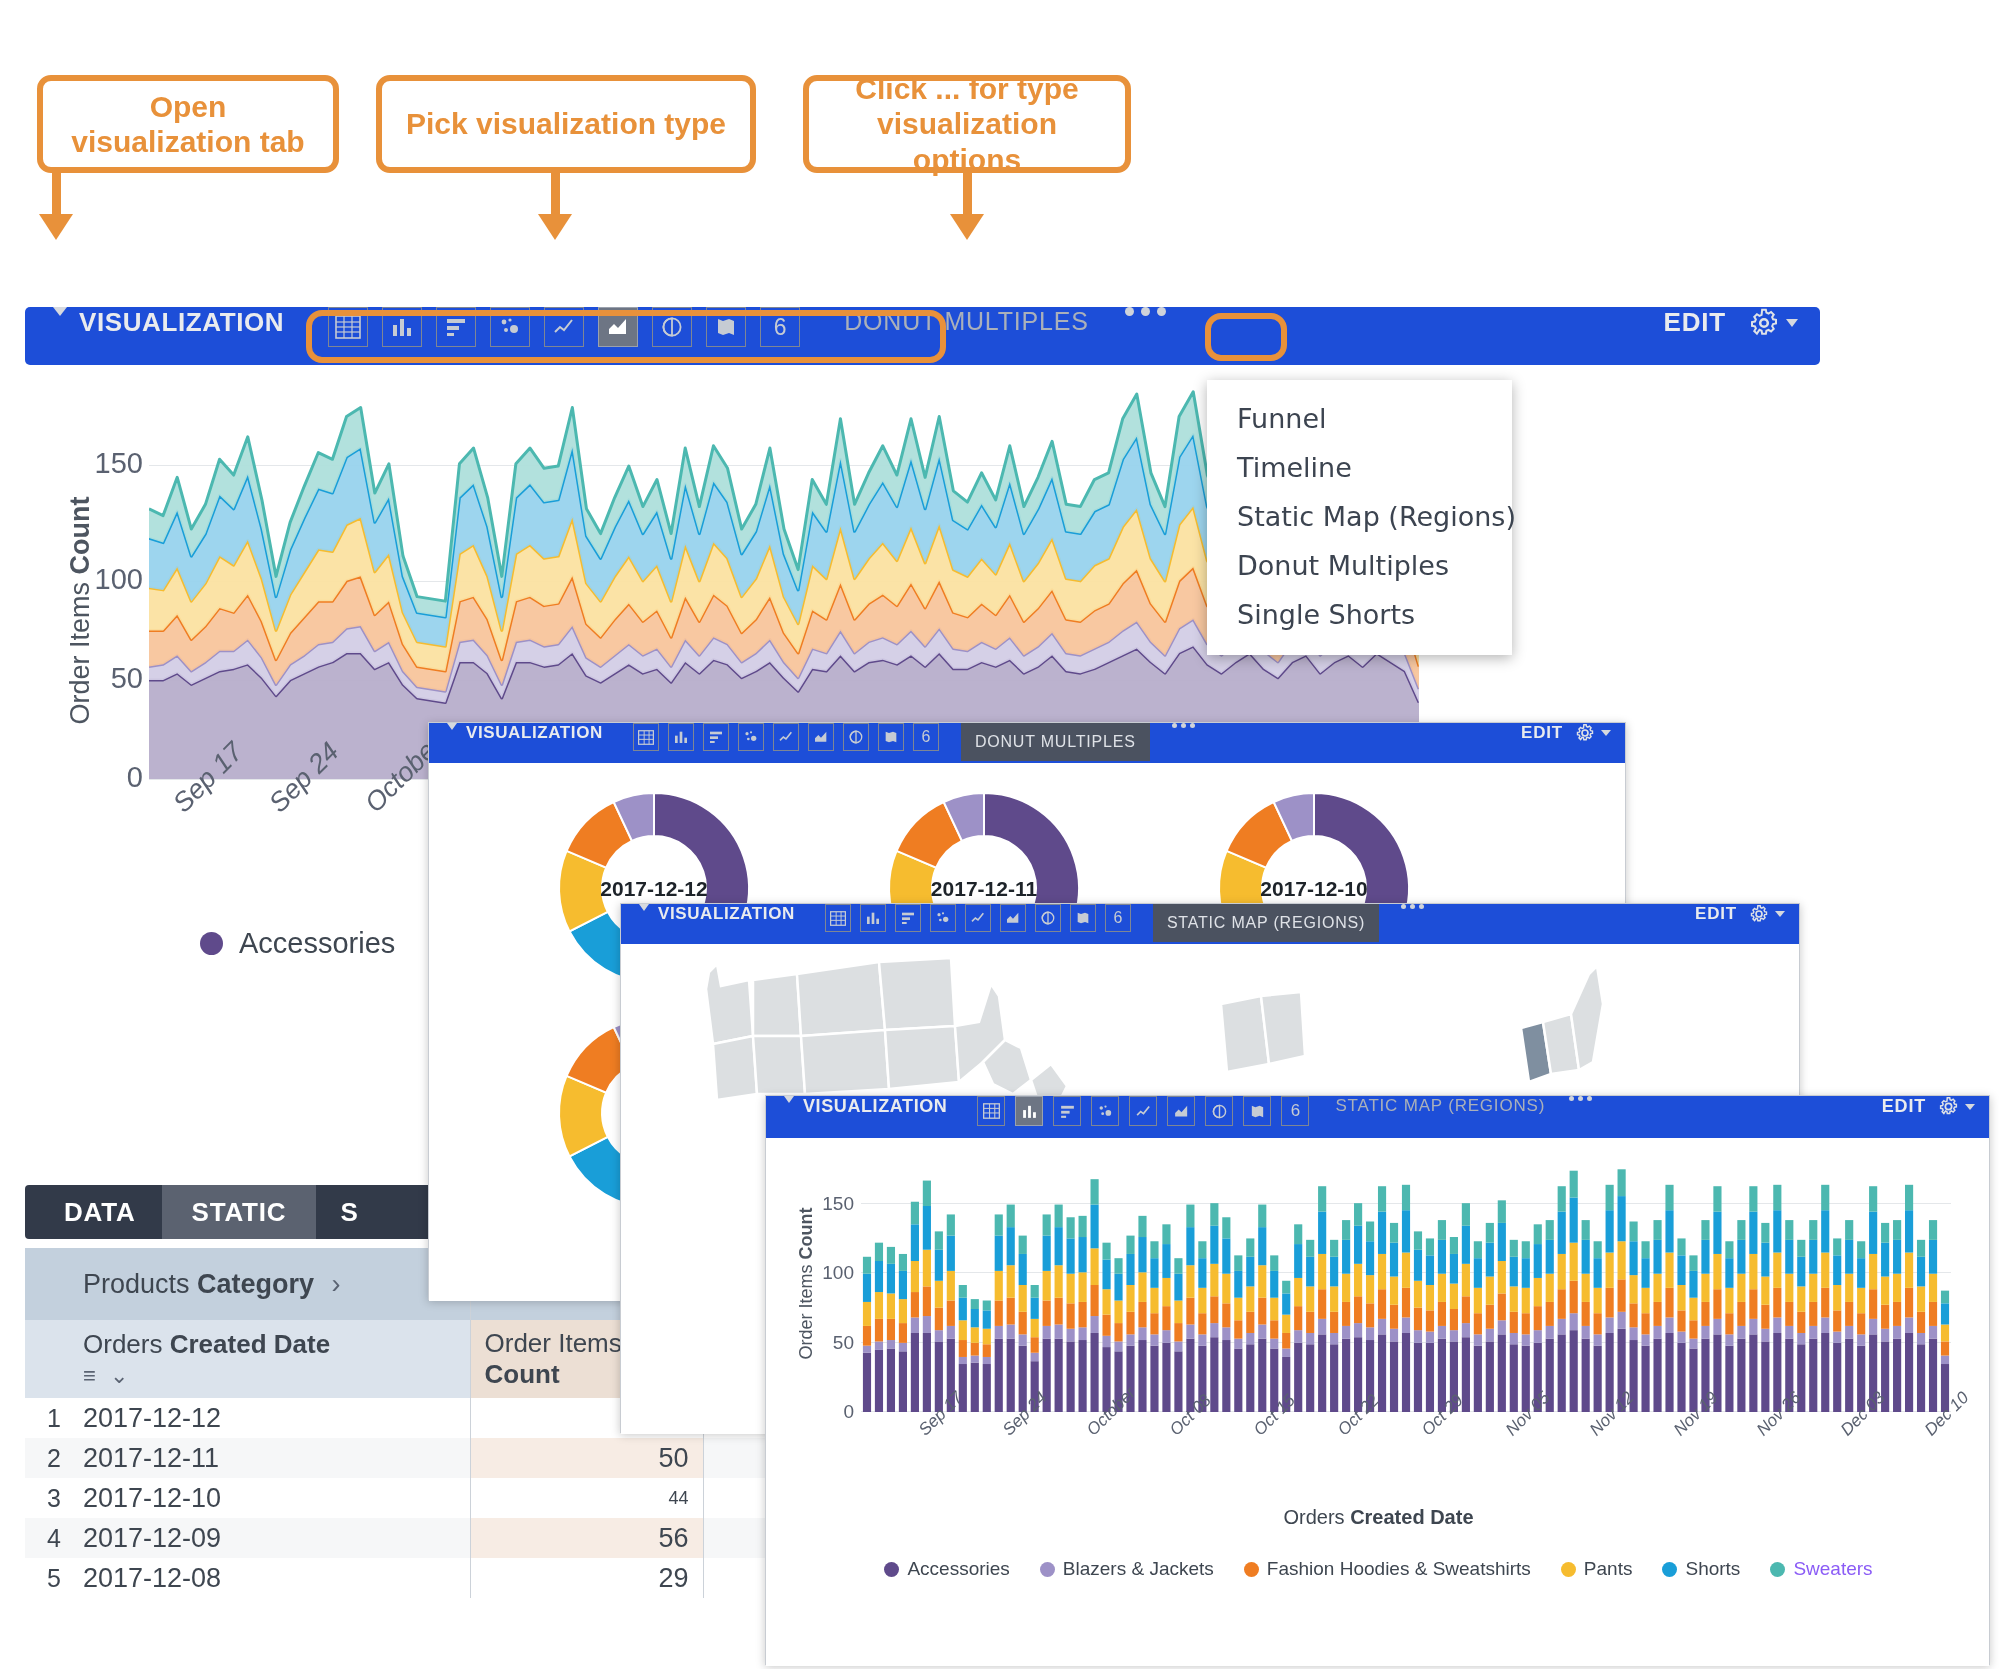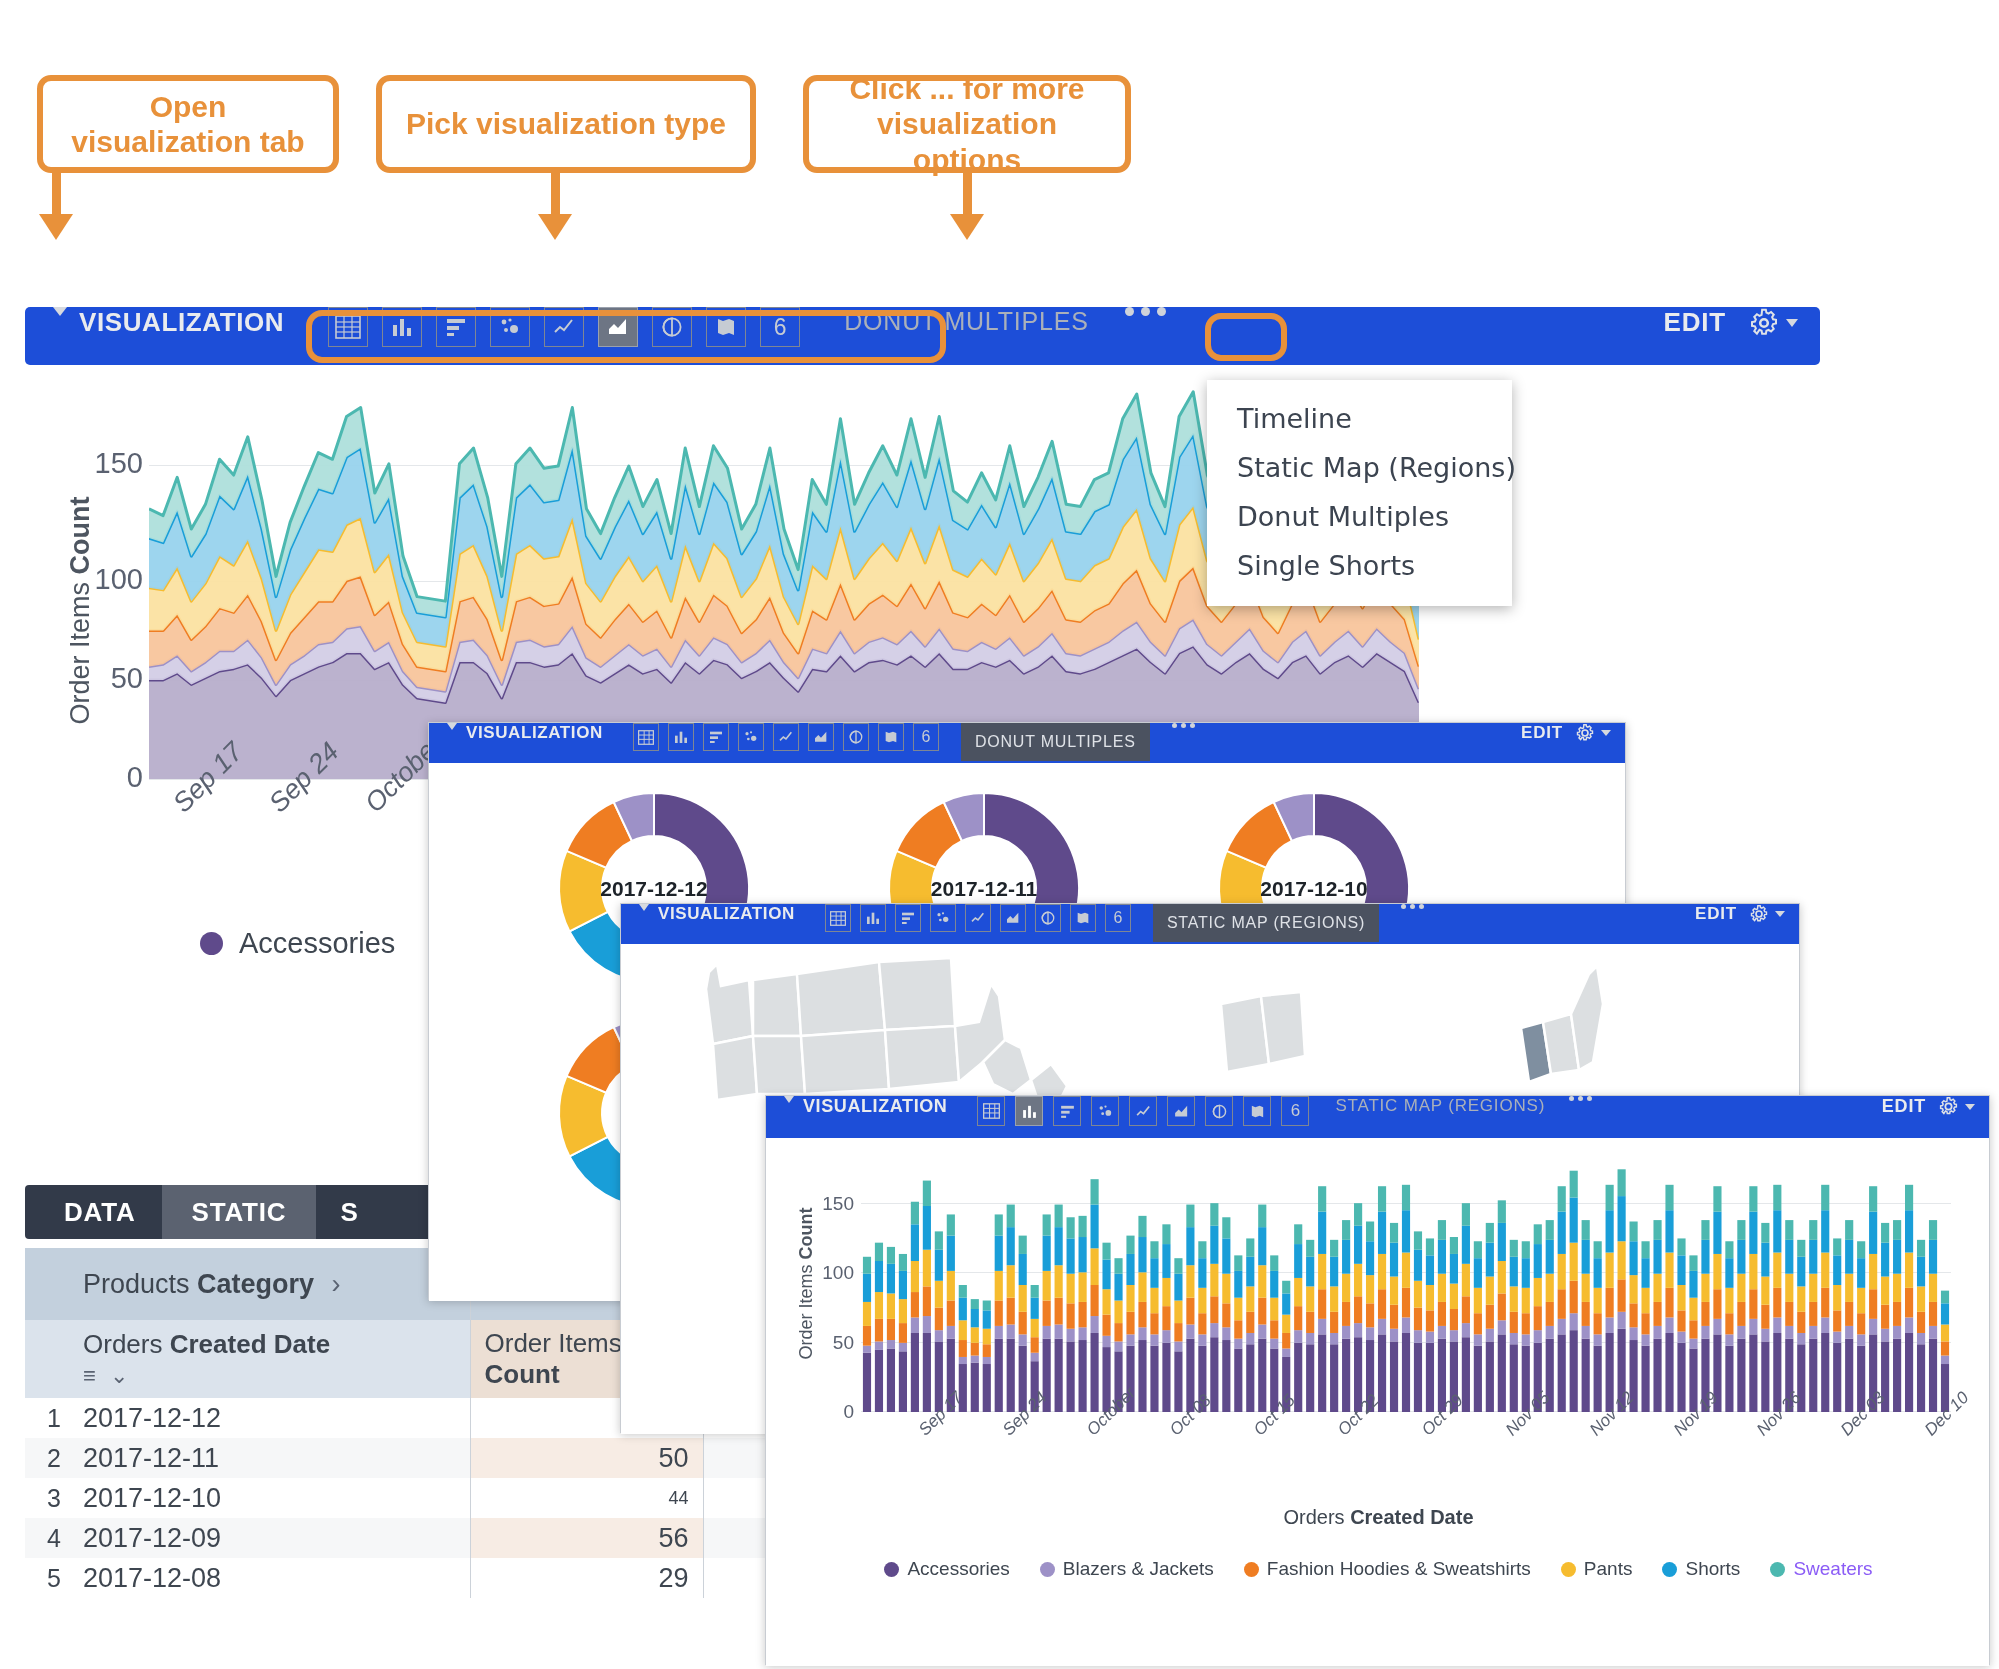--- a/index.html
+++ b/index.html
@@ -166,21 +166,21 @@
 <div class="callout-stem" style="left:52px; top:173px; height:49px;"></div>
 <div class="callout-head" style="left:39px; top:214px;"></div>
 
 <div class="callout" id="callout-1" style="left:376px; top:75px; width:380px; height:98px; font-size:30px;">
   <span>Pick visualization type</span>
 </div>
 <div class="callout-stem" style="left:551px; top:173px; height:49px;"></div>
 <div class="callout-head" style="left:538px; top:214px;"></div>
 
 <div class="callout" id="callout-2" style="left:803px; top:75px; width:328px; height:98px; font-size:30px;">
-  <span>Click ... for more visualization options</span>
+  <span>Click ... for type visualization options</span>
 </div>
 <div class="callout-stem" style="left:963px; top:173px; height:49px;"></div>
 <div class="callout-head" style="left:950px; top:214px;"></div>
 
 <div class="panel" id="panel-area" style="left:25px; top:307px; width:1795px; height:1070px; border:none; box-shadow:none;">
 
   <div class="vizbar" style="height:58px; padding:0 22px 0 28px; border-radius:5px;">
     <span class="caret"></span>
     <span class="viz-title" style="font-size:26px;">VISUALIZATION</span>
     <div class="icon-group" style="margin-left:44px; gap:14px;">
@@ -294,20 +294,21 @@
       <span class="legend-dot" style="width:23px;height:23px;background:#5f4a8b;"></span>
       <span style="font-size:29px;color:#3e4650;">Accessories</span>
     </div>
   </div>
 </div>
 
 <div class="hl-ring" style="left:306px; top:310px; width:640px; height:53px;"></div>
 <div class="hl-ring" style="left:1205px; top:313px; width:82px; height:48px;"></div>
 
 <div id="viz-menu" style="left:1207px; top:380px; width:305px;">
+  <div class="mi">Funnel</div>
   <div class="mi">Timeline</div>
   <div class="mi">Static Map (Regions)</div>
   <div class="mi">Donut Multiples</div>
   <div class="mi">Single Shorts</div>
 </div>
 
 <div id="data-bar" style="left:25px; top:1185px; width:600px; height:54px; border-radius:4px;">
   <div class="data-tab" style="padding:0 26px; font-size:26px;">
     <span class="caret" style="margin-right:13px;"></span>
     <span>DATA</span>

